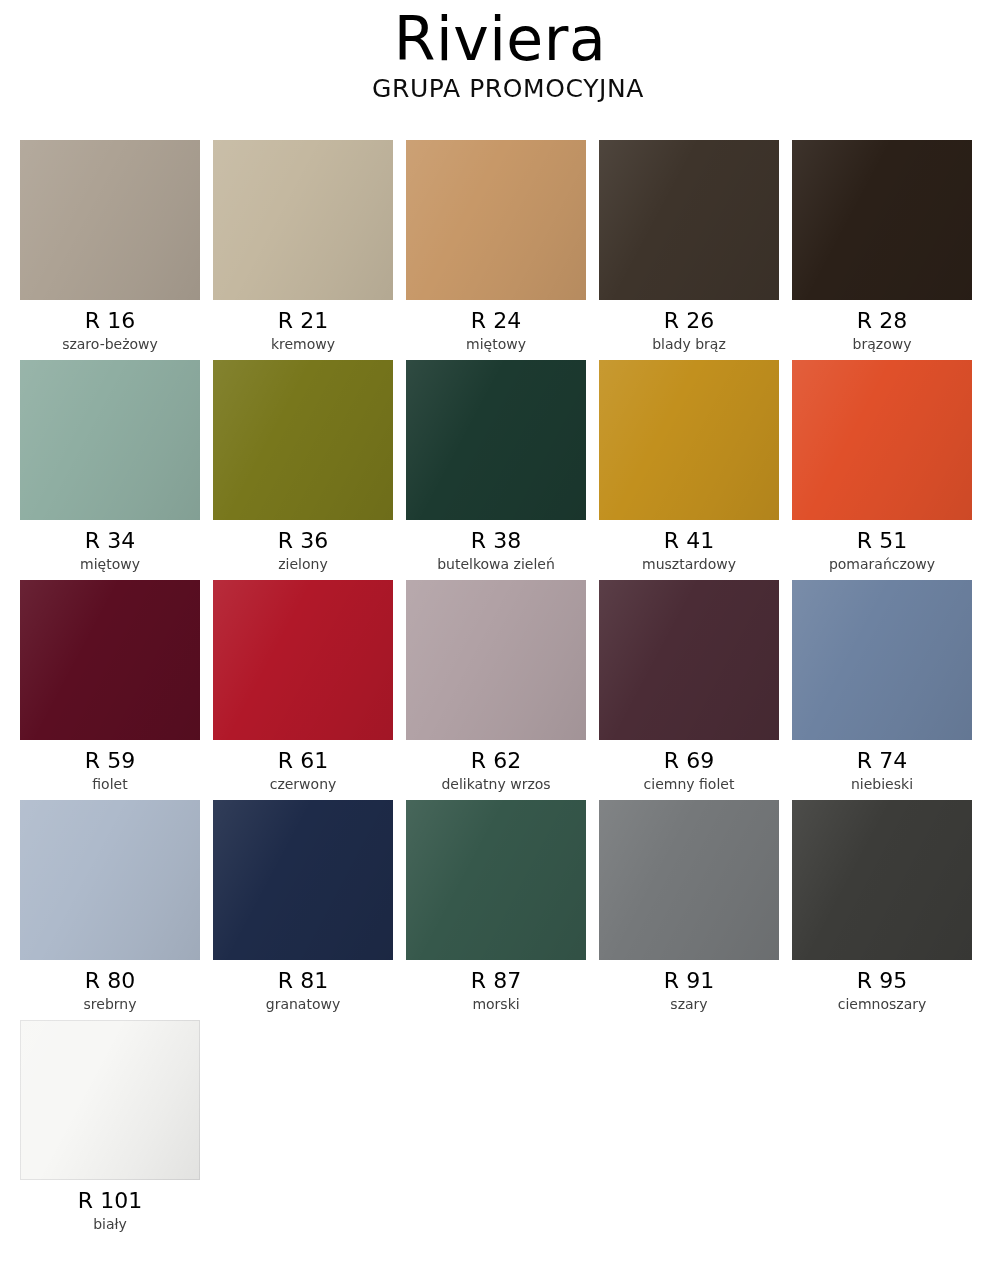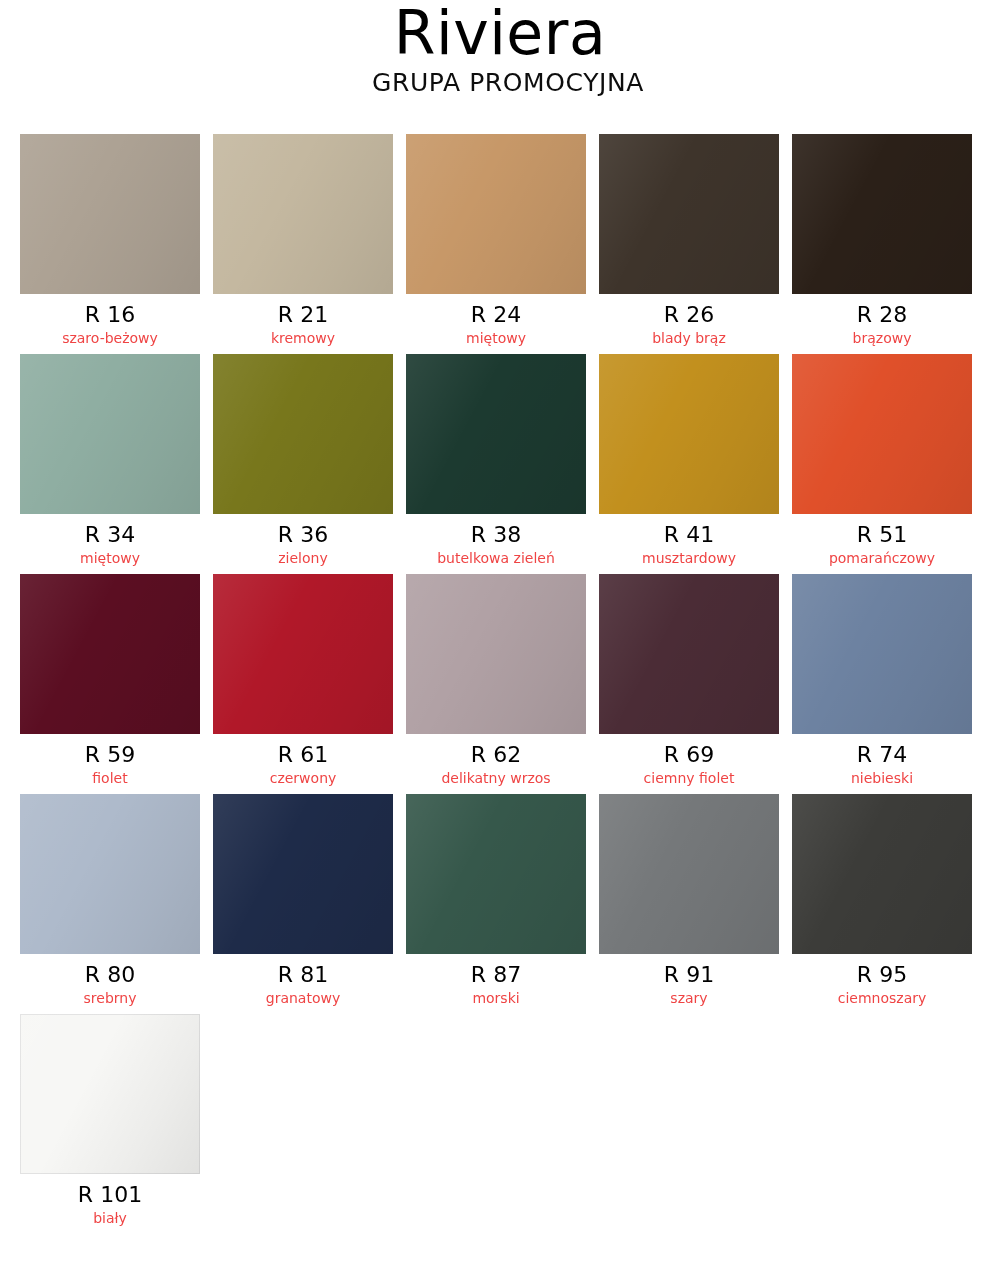--- a/index.html
+++ b/index.html
@@ -18,21 +18,21 @@
   .page {
     position: relative;
     width: 1000px;
     height: 1264px;
     box-sizing: border-box;
   }
 
   
   .header {
     text-align: center;
-    padding-top: 0;
+    padding-top: 6px;
   }
   .brand-title {
     font-size: 60px;
     line-height: 66px;
     font-weight: 400;
     letter-spacing: 0.5px;
     margin: 0;
     color: #000000;
     font-family: "DejaVu Sans", "Liberation Sans", sans-serif;
   }
@@ -90,21 +90,21 @@
     color: #000000;
     white-space: nowrap;
   }
   .swatch-name {
     display: block;
     text-align: center;
     font-size: 14px;
     line-height: 19px;
     font-weight: 400;
     margin-top: 0px;
-    color: #ef4444;
+    color: #404040;
     white-space: nowrap;
   }
 </style>
 </head>
 <body>
 
 <div class="page">
 
   <div class="header">
     <h1 class="brand-title">Riviera</h1>

